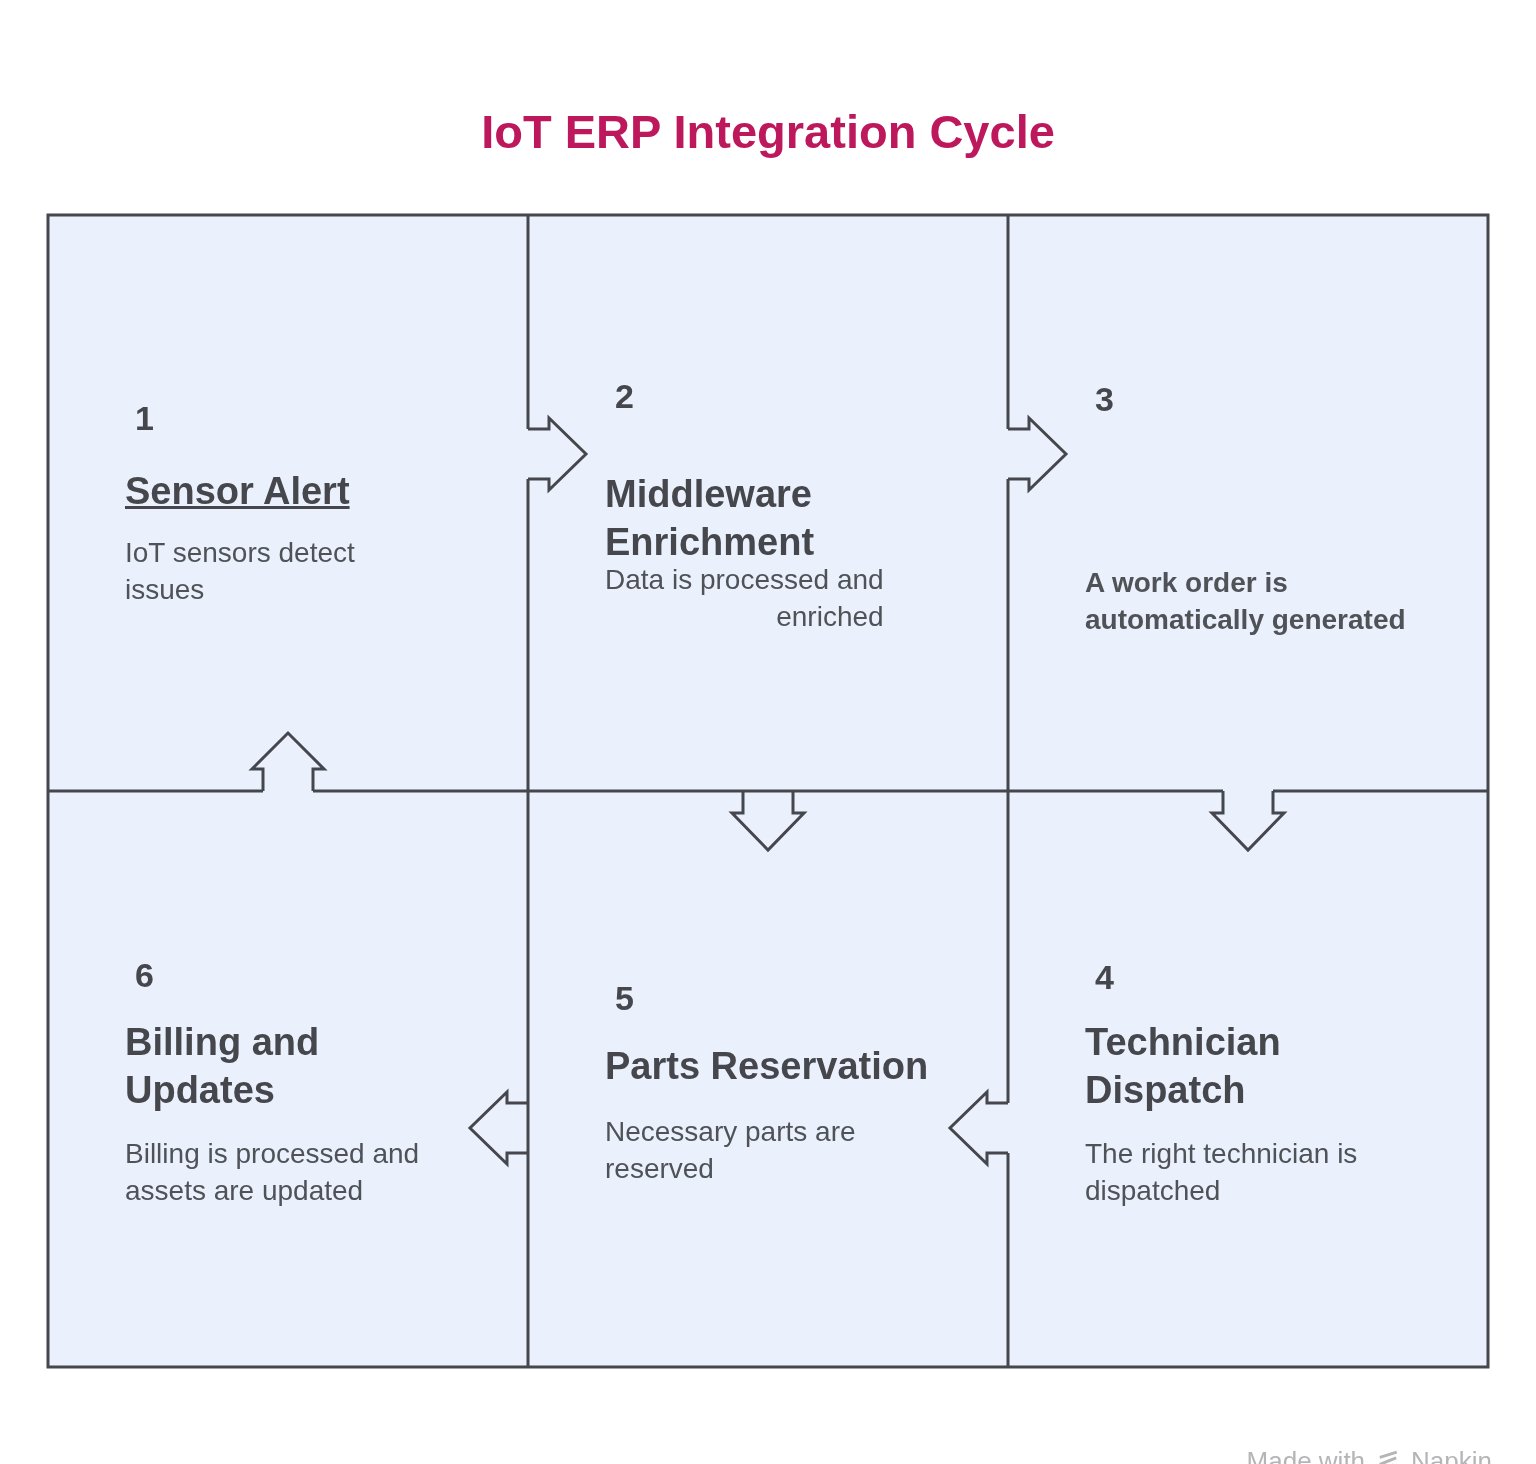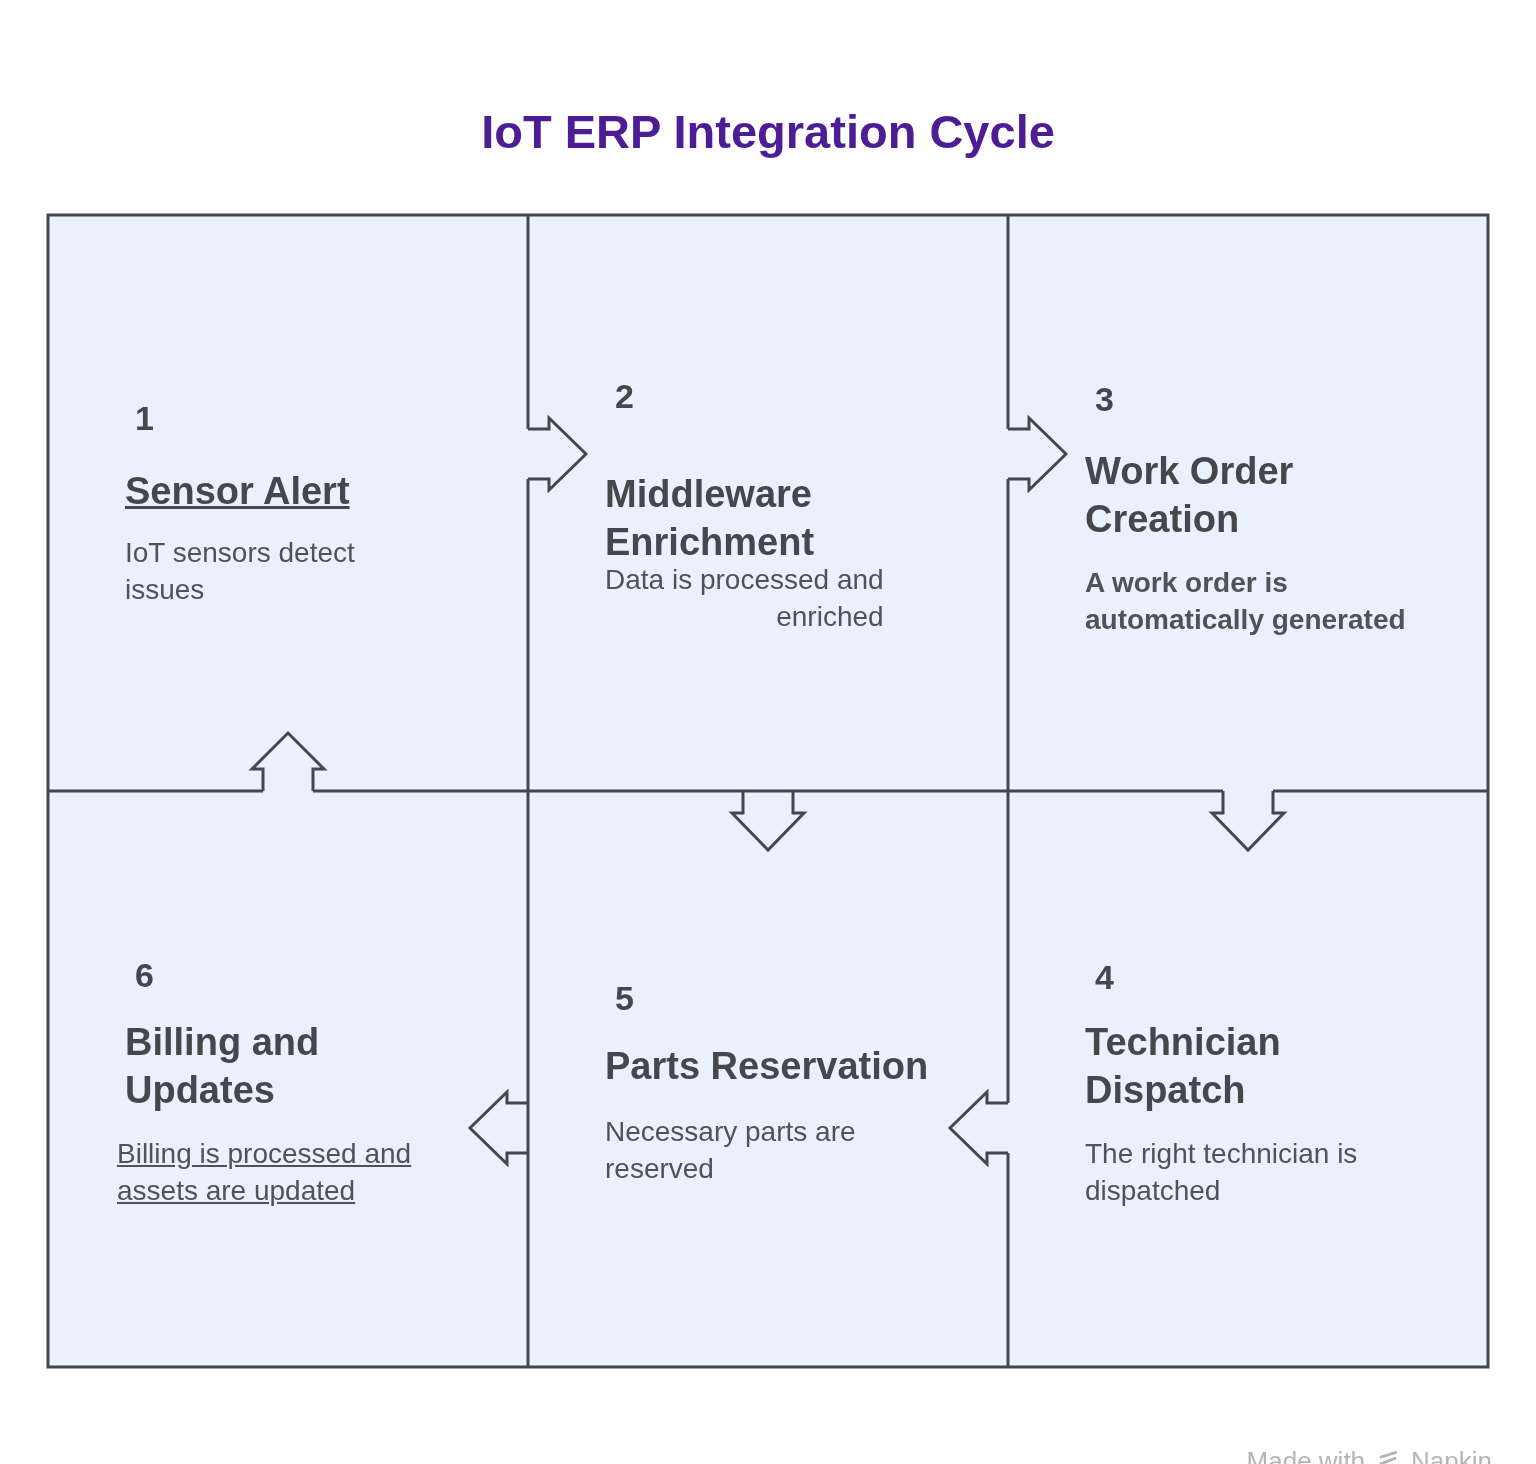--- a/index.html
+++ b/index.html
@@ -4,42 +4,42 @@
 <style>
   html,body { margin:0; padding:0; }
   body {
     width:1536px; height:1464px; position:relative;
     background:#ffffff; overflow:hidden;
     font-family:"Liberation Sans", sans-serif;
   }
   .page-title {
     position:absolute; top:104px; left:0; width:100%;
     text-align:center; font-size:47px; font-weight:700;
-    color:#4c1d95; letter-spacing:0px;
+    color:#be185d; letter-spacing:0px;
   }
   .grid-svg { position:absolute; top:0; left:0; }
   .cell { position:absolute; width:480px; height:576px; }
   .num, .cell-title, .cell-desc { position:absolute; white-space:pre-line; }
   .num { font-size:34px; font-weight:700; color:#46474d; line-height:40px; }
   .cell-title { font-size:38px; font-weight:700; color:#46474d; line-height:48px; }
   .cell-desc { font-size:28px; font-weight:400; color:#4f5257; line-height:37px; }
 
   
   .c1 { left:48px;   top:215px; }
   .c2 { left:528px;  top:215px; }
   .c3 { left:1008px; top:215px; }
   .c4 { left:1008px; top:791px; }
   .c5 { left:528px;  top:791px; }
   .c6 { left:48px;   top:791px; }
   .c1 .num { left:87px; top:183px; }  .c1 .cell-title { left:77px; top:252px;text-decoration:underline; }  .c1 .cell-desc { left:77px; top:319px; }
   .c2 .num { left:87px; top:161px; }  .c2 .cell-title { left:77px; top:227px;margin-top:28px; }  .c2 .cell-desc { left:77px; top:346px;text-align:right; }
   .c3 .num { left:87px; top:164px; }  .c3 .cell-title { left:77px; top:232px; }  .c3 .cell-desc { left:77px; top:349px;font-weight:bold; }
   .c4 .num { left:87px; top:166px; }  .c4 .cell-title { left:77px; top:227px; }  .c4 .cell-desc { left:77px; top:344px; }
   .c5 .num { left:87px; top:187px; }  .c5 .cell-title { left:77px; top:251px; }  .c5 .cell-desc { left:77px; top:322px; }
-  .c6 .num { left:87px; top:164px; }  .c6 .cell-title { left:77px; top:227px; }  .c6 .cell-desc { left:69px; top:344px;text-decoration:underline; }
+  .c6 .num { left:87px; top:164px; }  .c6 .cell-title { left:77px; top:227px; }  .c6 .cell-desc { left:77px; top:344px; }
 
   .footer {
     position:absolute; right:44px; top:1398px;
     display:flex; align-items:center; gap:9px;
     font-size:26px; color:#b5b5b7;margin-top:48px;
   }
   .footer .napkin-icon { display:inline-block; }
 </style>
 </head>
 <body>
@@ -84,22 +84,20 @@
 </div>
 <div class="cell c2">
   <div class="num">2</div>
   <div class="cell-title">Middleware
 Enrichment</div>
   <div class="cell-desc">Data is processed and
 enriched</div>
 </div>
 <div class="cell c3">
   <div class="num">3</div>
-  <div class="cell-title">Work Order
-Creation</div>
   <div class="cell-desc">A work order is
 automatically generated</div>
 </div>
 <div class="cell c4">
   <div class="num">4</div>
   <div class="cell-title">Technician
 Dispatch</div>
   <div class="cell-desc">The right technician is
 dispatched</div>
 </div>

